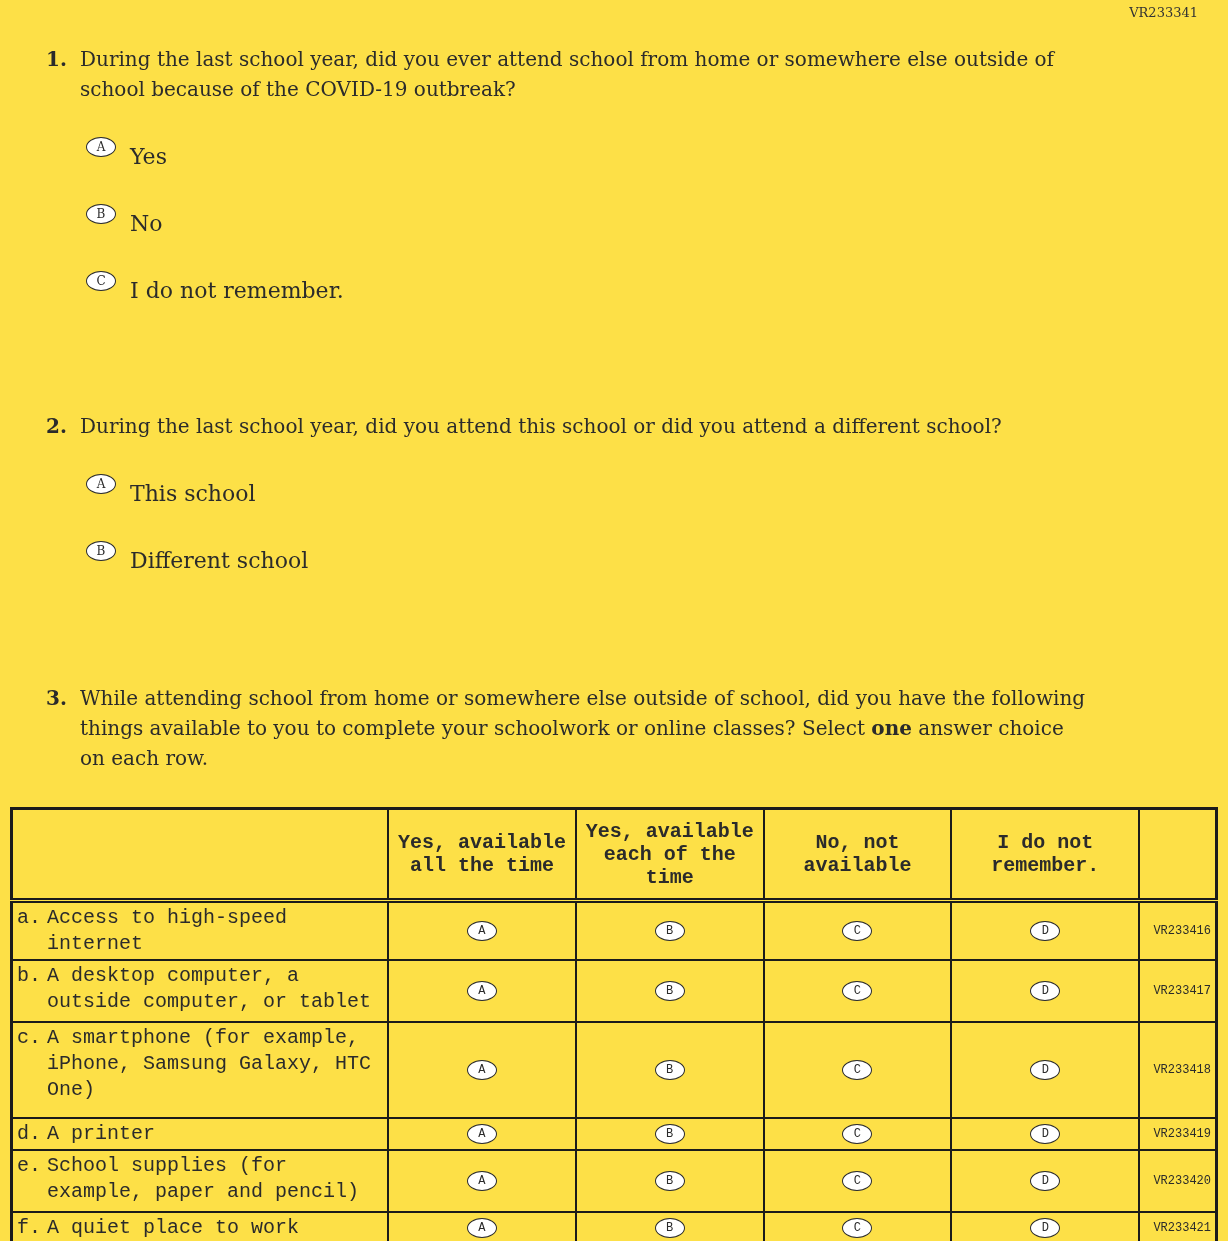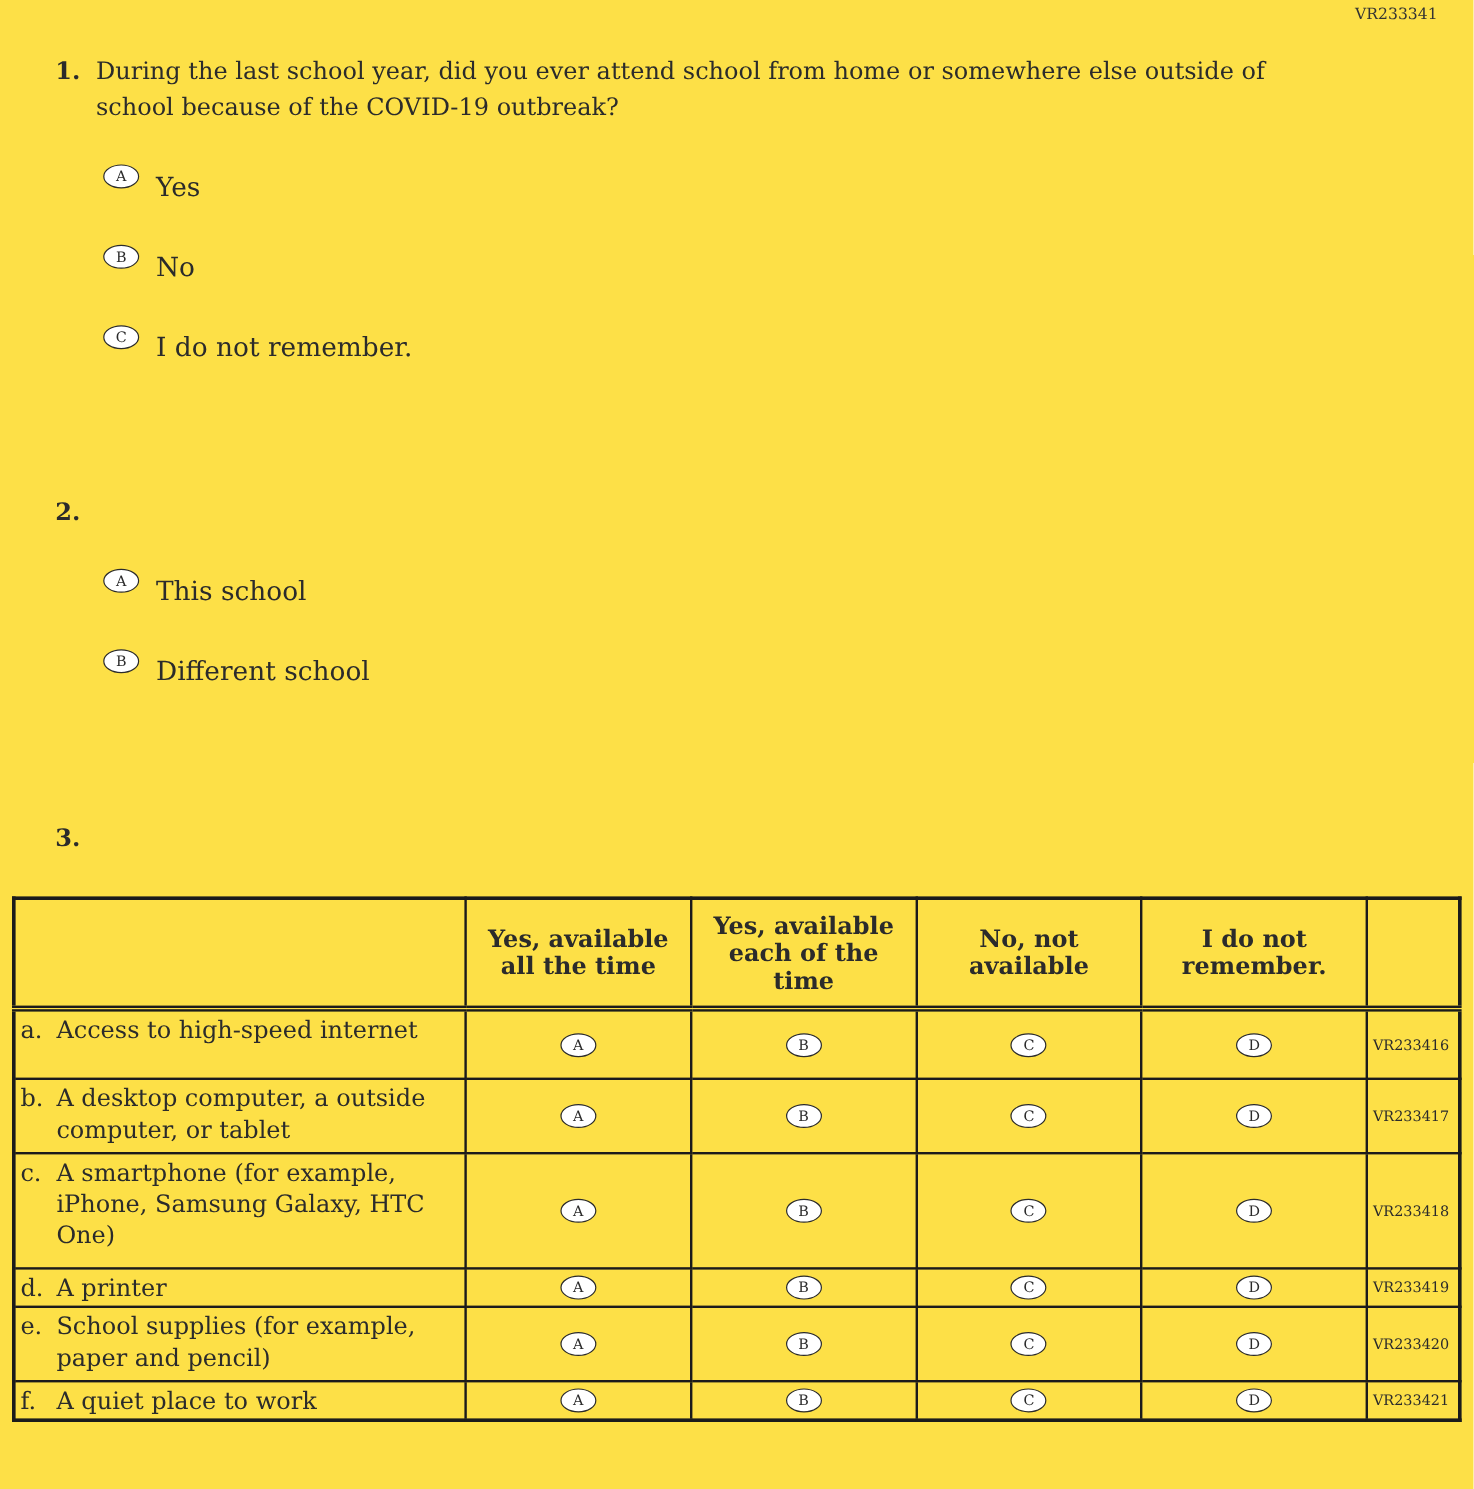--- a/index.html
+++ b/index.html
@@ -69,20 +69,21 @@
   table.grid {
     border-collapse: collapse;
     table-layout: fixed;
     width: 1208px;
     margin-top: 34px;
     border: 3px solid #1b1b1b;
   }
   .grid th, .grid td {
     border: 2px solid #1b1b1b;
     padding: 2px 4px;
+    font-family: Liberation Mono, monospace;
   }
   .grid thead th {
     border-bottom: 5px double #1b1b1b;
     font-size: 20px;
     font-weight: bold;
     text-align: center;
     vertical-align: middle;
     line-height: 1.15;
     height: 92px;
     padding: 4px 6px;
@@ -98,21 +99,21 @@
   }
   .item-flex { display: flex; }
   .row-letter { flex: 0 0 30px; line-height: 1.3; }
   .row-item { line-height: 1.3; }
 
   .choice-cell { text-align: center; vertical-align: middle; }
   .choice-cell .bubble { display: inline-flex; }
 
   .code-cell {
     font-size: 12px;
-    text-align: left;
+    text-align: right;
     vertical-align: middle;
     padding-right: 3px;
     color: #2b2b2b;
     white-space: nowrap;
     margin-left: 21px;
   }
 
   .h-a { height: 58px; }
   .h-b { height: 62px; }
   .h-c { height: 96px; }
@@ -147,39 +148,41 @@
       </div>
     </div>
   </div>
 
   <div class="spacer-lg"></div>
 
 
   <div class="question-block">
     <div class="q-line">
       <span class="q-num">2.</span>
+      <div class="q-text">During the last school year, did you attend this school or did you attend a different school?</div>
     </div>
     <div class="options">
       <div class="option">
         <span class="bubble">A</span>
         <span class="option-label">This school</span>
       </div>
       <div class="option">
         <span class="bubble">B</span>
         <span class="option-label">Different school</span>
       </div>
     </div>
   </div>
 
   <div class="spacer-md"></div>
 
 
   <div class="question-block">
     <div class="q-line">
       <span class="q-num">3.</span>
+      <div class="q-text"><span>While attending school from home or somewhere else outside of school, did you have the following things available to you to complete your schoolwork or online classes? Select </span><b>one</b><span> answer choice on each row.</span></div>
     </div>
   </div>
 
   <table class="grid">
     <colgroup>
       <col class="col-item">
       <col class="col-choice">
       <col class="col-choice">
       <col class="col-choice">
       <col class="col-choice">

